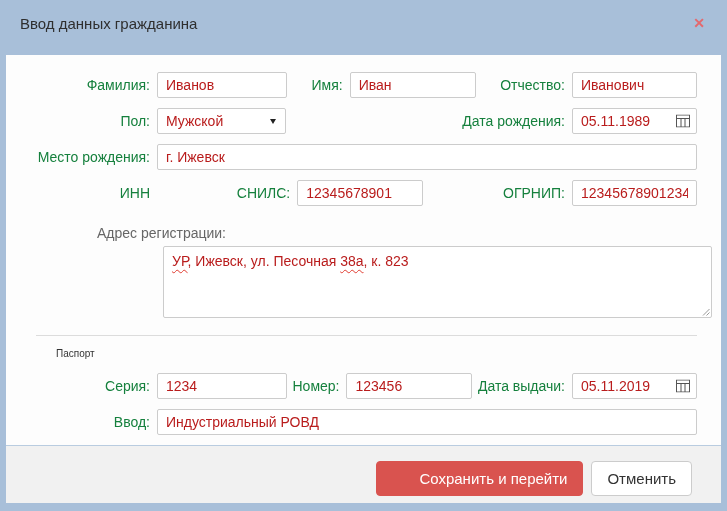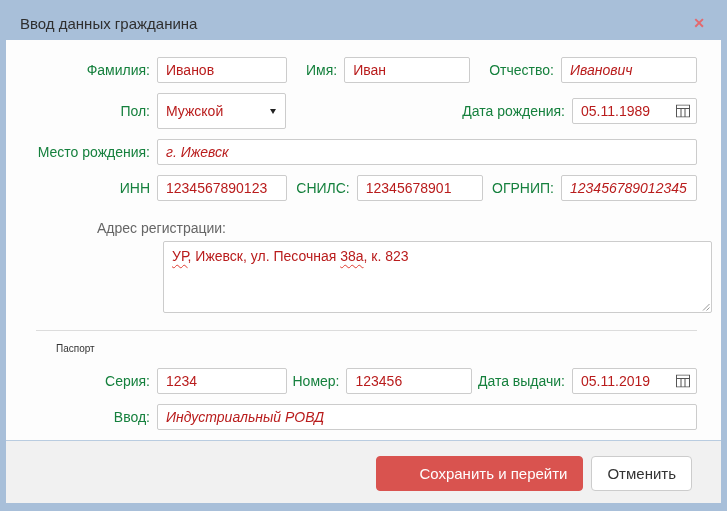--- a/index.html
+++ b/index.html
@@ -5,21 +5,21 @@
   * { box-sizing: border-box; margin: 0; padding: 0; }
   html, body { background: #e8e8e8; }
   body {
     font-family: "Liberation Sans", sans-serif;
     display: flex; justify-content: flex-start; align-items: flex-start;
   }
   .dialog {
     width: 727px; height: 511px;
     background: #a8bfd9;
     padding: 6px 6px 8px 6px;
-    display: flex; flex-direction: column;
+    display: flex; flex-direction: column; gap: 15px;
   }
   .dialog-header {
     height: 34px; flex: 0 0 34px;
     display: flex; align-items: center;
     padding: 0 10px 0 14px;
     color: #2f2f2f;
   }
   .dialog-title { font-size: 15px; color: #2f2f2f; }
   .dialog-close {
     margin-left: auto;
@@ -51,30 +51,30 @@
   .lbl-col { width: 151px; flex: 0 0 151px; }
   input[type="text"], .select-box, .textarea {
     border: 1px solid #ccc; border-radius: 2px;
     background: #fff; color: #b91c1c;
     font-family: "Liberation Sans", sans-serif;
     font-size: 14px;
   }
   input[type="text"] { height: 26px; padding: 0 8px; outline: none; }
   .w-130 { width: 130px; }
   .w-126 { width: 126px; }
-  .w-125 { width: 136px; font-style: italic; }
-  .flex-input { flex: 1 1 auto; font-style: italic; }
+  .w-125 { width: 125px; }
+  .flex-input { flex: 1 1 auto; }
   .field-with-icon { position: relative; display: inline-block; }
   .field-with-icon input { width: 125px; padding-right: 26px; }
   .field-icon {
     position: absolute; right: 7px; top: 50%; transform: translateY(-50%);
     line-height: 0; pointer-events: auto; cursor: pointer;
   }
   .select-box {
-    width: 129px; height: 36px;
+    width: 129px; height: 26px;
     display: flex; align-items: center;
     padding: 0 8px; position: relative; cursor: pointer;
   }
   .select-arrow {
     position: absolute; right: 9px; top: 50%; margin-top: -2px;
     width: 0; height: 0;
     border-left: 3.5px solid transparent;
     border-right: 3.5px solid transparent;
     border-top: 5px solid #222;
   }
@@ -168,21 +168,20 @@
       <div class="form-row">
         <div class="group" style="flex:1 1 auto;">
           <span class="lbl lbl-col">Место рождения:</span>
           <input type="text" class="flex-input" value="г. Ижевск" style="">
         </div>
       </div>
 
       <div class="form-row">
         <div class="group">
           <span class="lbl lbl-col">ИНН</span>
-          <input type="text" class="w-130" value="1234567890123" style="">
         </div>
         <div class="group">
           <span class="lbl">СНИЛС:</span>
           <input type="text" class="w-126" value="12345678901" style="">
         </div>
         <div class="group">
           <span class="lbl">ОГРНИП:</span>
           <input type="text" class="w-125" value="123456789012345" style="">
         </div>
       </div>

